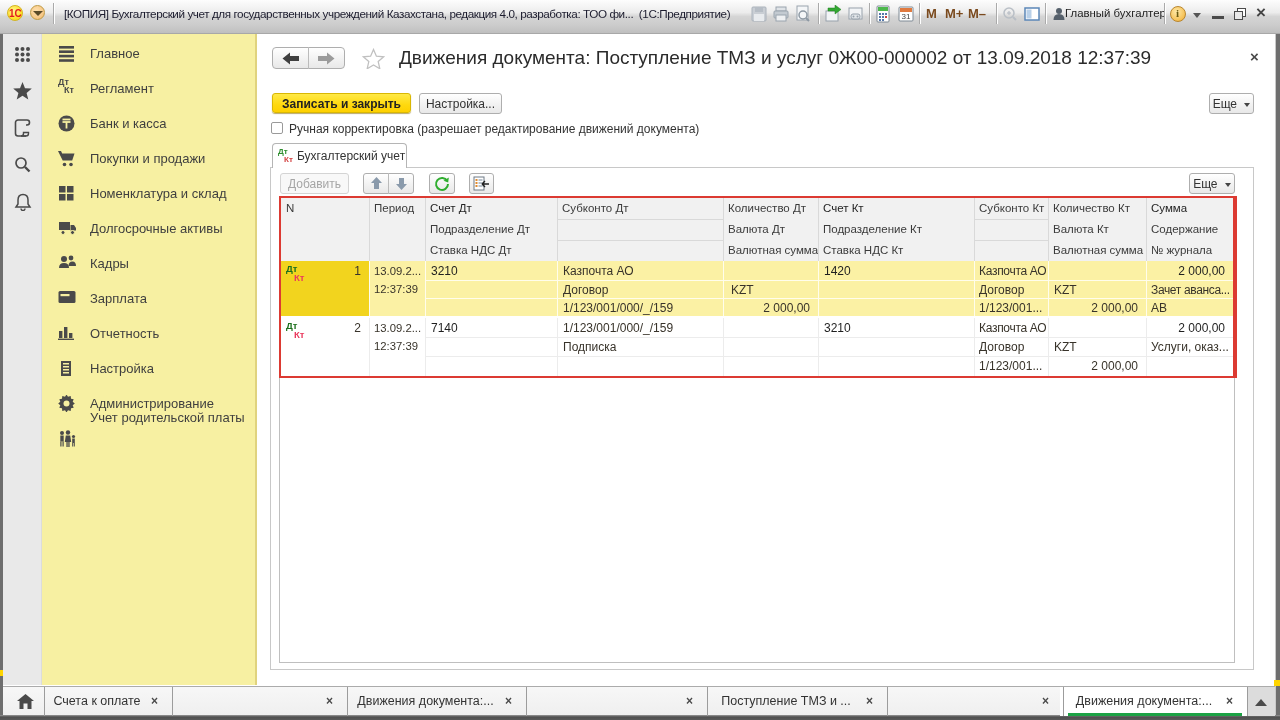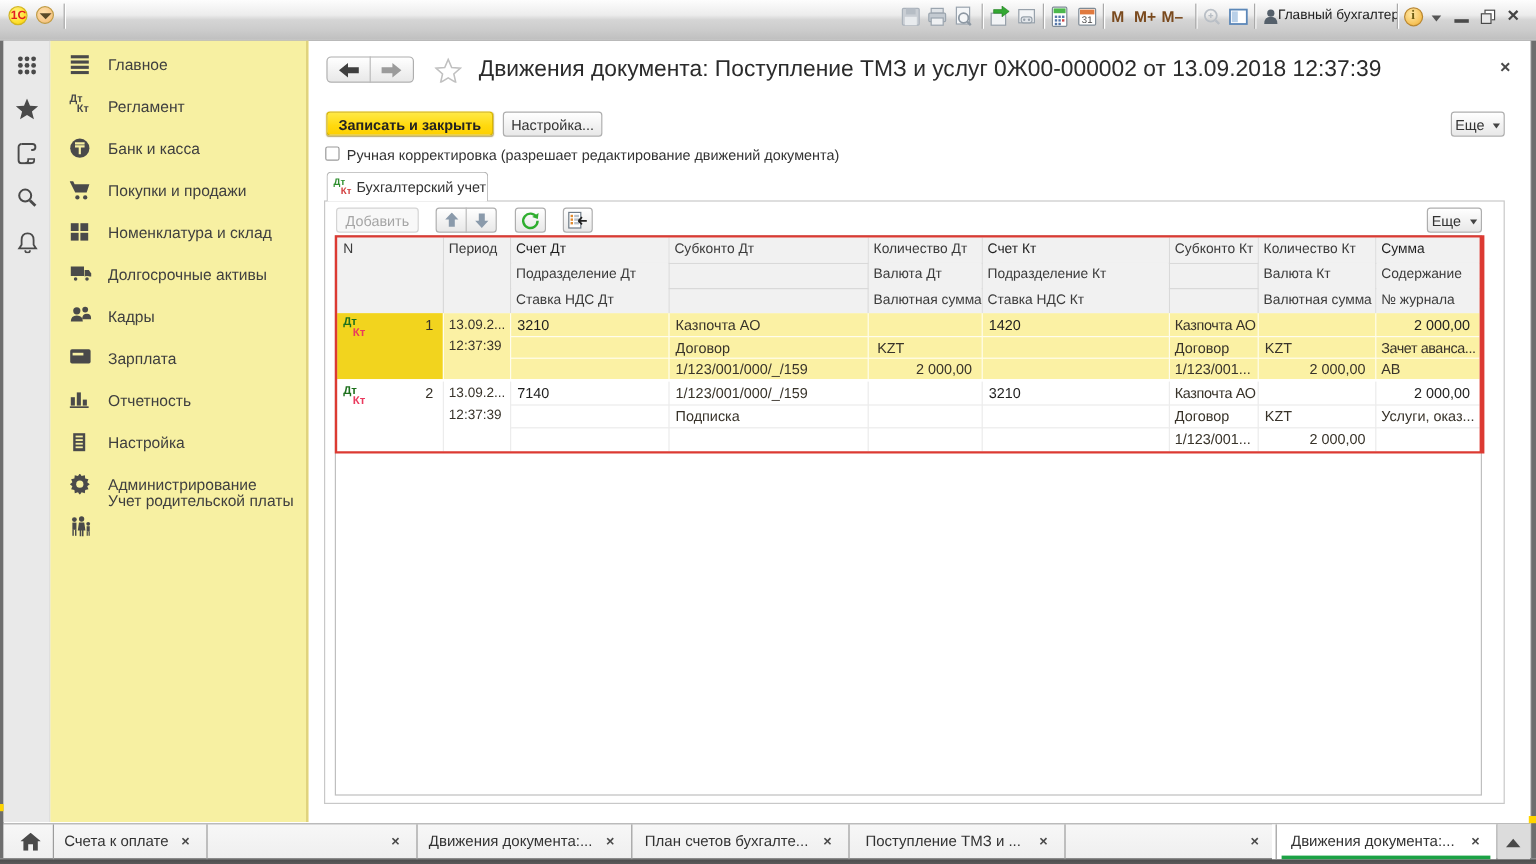--- a/index.html
+++ b/index.html
@@ -41,20 +41,21 @@
 .tri{display:inline-block;width:0;height:0;border-left:3.5px solid transparent;border-right:3.5px solid transparent;border-top:4.5px solid #444;margin-left:4px;vertical-align:1px}
 </style></head>
 <body>
 
 <div class="a" id="tb">
   <div class="a circ" style="left:7px;top:5px;width:16px;height:16px;background:radial-gradient(circle at 40% 35%,#fff68e,#ffe02e 60%,#f5d000);border:1px solid #d3b520"></div>
   <div class="a" style="left:9px;top:8px;font-size:10px;font-weight:bold;color:#e31e1e">1С</div>
   <div class="a circ" style="left:30px;top:5px;width:15px;height:15px;background:radial-gradient(circle at 40% 35%,#ffe0ab,#f7c98a 60%,#f0b968);border:1px solid #c09a42"></div>
   <div class="a" style="left:33px;top:11px;width:0;height:0;border-left:5px solid transparent;border-right:5px solid transparent;border-top:5px solid #5a4a28"></div>
   <div class="a tsep" style="left:53px"></div>
+  <div class="a ttl">[КОПИЯ] Бухгалтерский учет для государственных учреждений Казахстана, редакция 4.0, разработка: ТОО фи...&nbsp;&nbsp;(1С:Предприятие)</div>
 
   <div class="a ti" style="left:750px">
       <svg width="18" height="18" viewBox="0 0 18 18">
         <rect x="2" y="2" width="14" height="14" rx="1" fill="#c9ced4" stroke="#aab2bb"></rect>
         <rect x="5" y="2" width="8" height="5" fill="#b6bdc5"></rect>
         <rect x="4" y="9" width="10" height="7" fill="#e8ebee"></rect>
       </svg>
     </div>
   <div class="a ti" style="left:772px">
       <svg width="18" height="18" viewBox="0 0 18 18">
@@ -496,21 +497,20 @@
 <div class="a" style="left:14px;top:7px">
       <svg width="17" height="15" viewBox="0 0 17 15">
         <path d="M8.5 0 L17 7 H14.5 V15 H10.5 V9.5 H6.5 V15 H2.5 V7 H0 Z" fill="#4a4a4a"></path>
       </svg>
     </div>
 <div class="a btt" style="left:45px;width:98px;text-align:center">Счета к оплате</div>
 <div class="a btx" style="left:148px">×</div>
 <div class="a btx" style="left:323px">×</div>
 <div class="a btt" style="left:348px;width:149px;text-align:center">Движения документа:...</div>
 <div class="a btx" style="left:502px">×</div>
-<div class="a btt" style="left:527px;width:151px;text-align:center">План счетов бухгалте...</div>
 <div class="a btx" style="left:683px">×</div>
 <div class="a btt" style="left:708px;width:150px;text-align:center">Поступление ТМЗ и ...</div>
 <div class="a btx" style="left:863px">×</div>
 <div class="a btx" style="left:1039px">×</div>
 <div class="a btt" style="left:1064px;width:154px;text-align:center">Движения документа:...</div>
 <div class="a btx" style="left:1223px">×</div>
 <div class="a" style="left:1065px;top:26px;width:174px;height:3px;background:#1ca245"></div>
 <div class="a" style="left:1245px;top:0;width:27px;height:29px;background:#dcdcdc"></div>
 <div class="a" style="left:1252px;top:12px;width:0;height:0;border-left:6px solid transparent;border-right:6px solid transparent;border-bottom:7px solid #4a4a4a"></div>
   </div>

